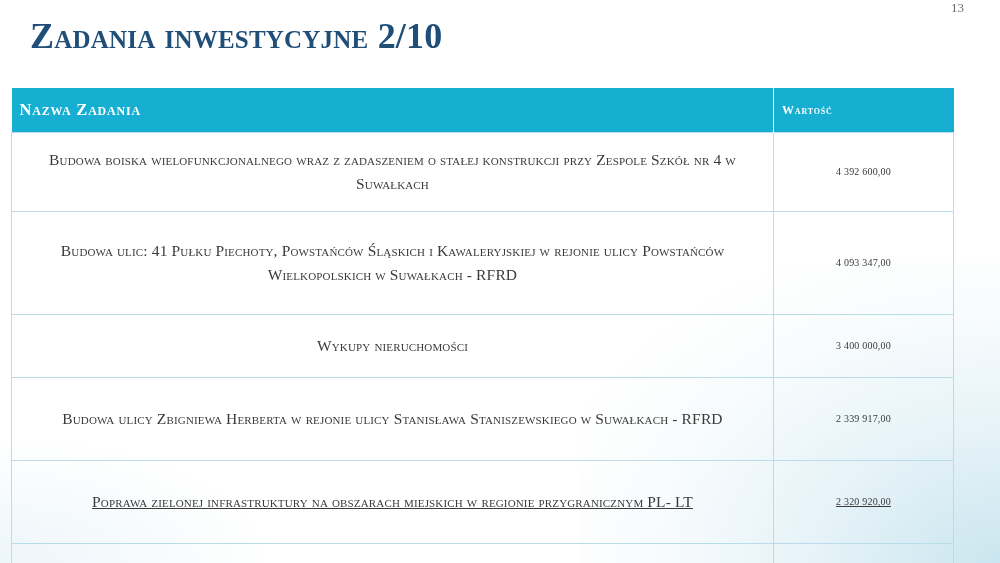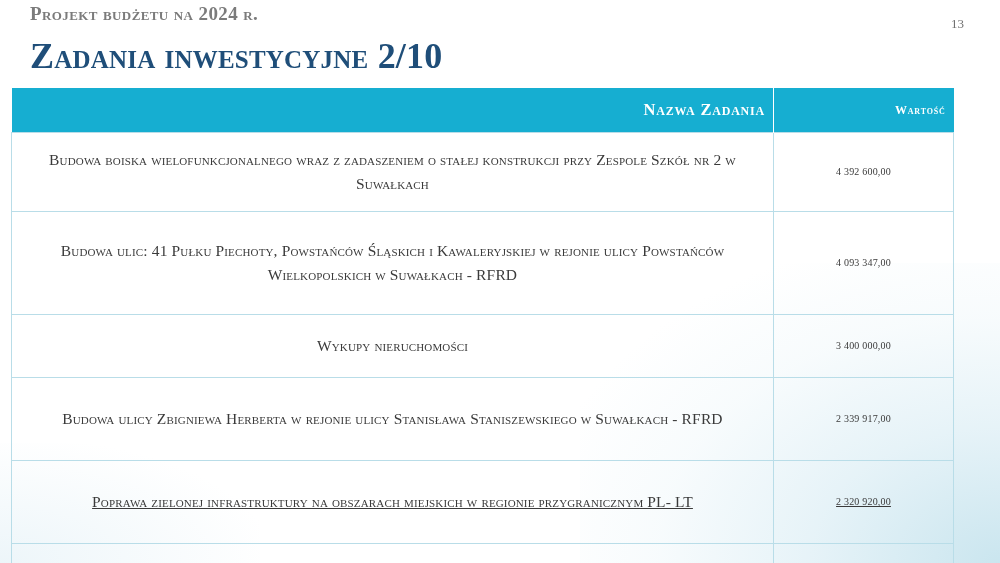--- a/index.html
+++ b/index.html
@@ -64,21 +64,21 @@
     font-size: 36px;
     letter-spacing: 0.2px;
     color: #1f4e79;
     line-height: 1.12;
     margin-top: 12px;
     white-space: nowrap;
   }
   .page-number {
     position: absolute;
     right: 36px;
-    top: 16px;
+    top: 0;
     font-size: 13px;
     color: #6f6f6f;
     font-family: "Liberation Serif", serif;
   }
 
   
   .table-wrap {
     position: absolute;
     left: 11px;
     top: 88px;
@@ -94,21 +94,21 @@
 
   table.budget thead th {
     background: #16AED1;
     color: #ffffff;
     font-variant: small-caps;
     font-weight: bold;
     font-size: 16.5px;
     letter-spacing: 0.8px;
     height: 44px;
     padding: 0 8px;
-    text-align: right;
+    text-align: left;
     vertical-align: middle;
     border: none;
   }
   table.budget thead th.th-value {
     border-left: 1px solid #ffffff;
     font-size: 12px;
   }
 
   table.budget tbody td {
     border: 1px solid #b9dde8;
@@ -138,41 +138,40 @@
 </style>
 </head>
 <body>
 
 <div class="slide">
 
   <div class="corner-wash"></div>
   <div class="corner-wash-left"></div>
 
   <div class="header">
-    <div class="eyebrow">Projekt budżetu na 2024 r.</div>
     <div class="title">Zadania inwestycyjne 2/10</div>
   </div>
 
   <div class="page-number">13</div>
 
   <div class="table-wrap">
     <table class="budget">
       <colgroup>
         <col class="c-name">
         <col class="c-value">
       </colgroup>
       <thead>
         <tr>
           <th class="th-name">Nazwa Zadania</th>
           <th class="th-value">Wartość</th>
         </tr>
       </thead>
       <tbody>
         <tr class="r1">
-          <td class="name">Budowa boiska wielofunkcjonalnego wraz z zadaszeniem o stałej konstrukcji przy Zespole Szkół nr 2 w Suwałkach</td>
+          <td class="name">Budowa boiska wielofunkcjonalnego wraz z zadaszeniem o stałej konstrukcji przy Zespole Szkół nr 4 w Suwałkach</td>
           <td class="val">4 392 600,00</td>
         </tr>
         <tr class="r2">
           <td class="name">Budowa ulic: 41 Pułku Piechoty, Powstańców Śląskich i Kawaleryjskiej w rejonie ulicy Powstańców Wielkopolskich w Suwałkach - RFRD</td>
           <td class="val">4 093 347,00</td>
         </tr>
         <tr class="r3">
           <td class="name">Wykupy nieruchomości</td>
           <td class="val">3 400 000,00</td>
         </tr>

